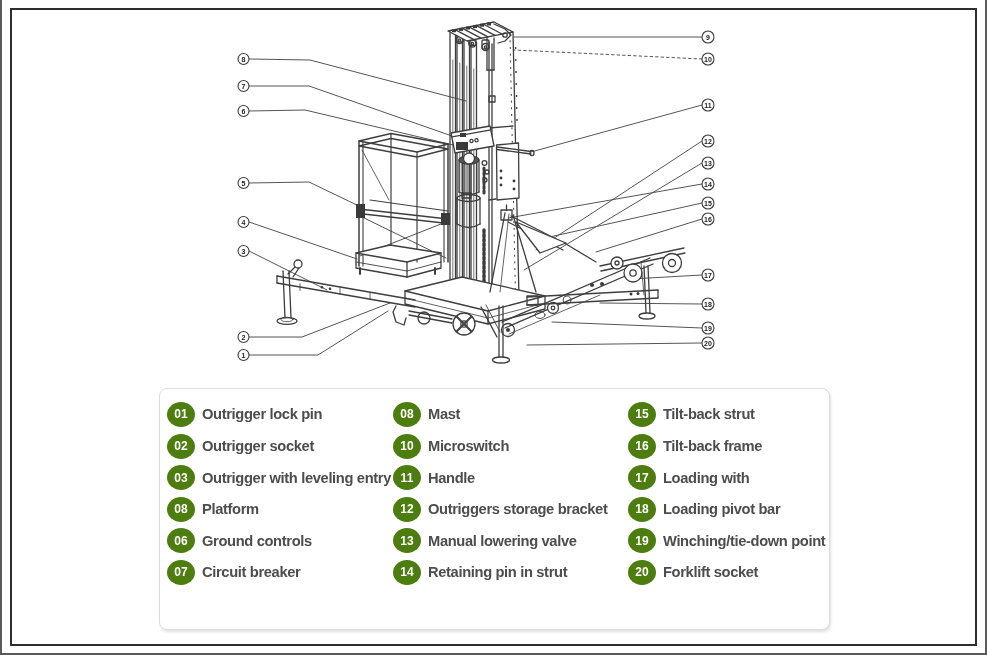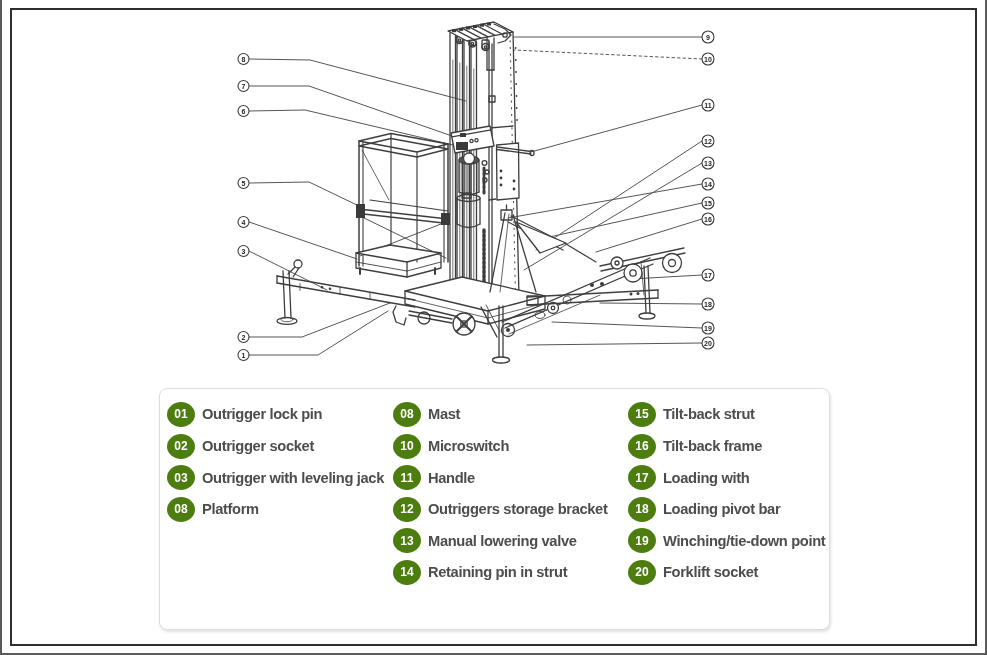--- a/index.html
+++ b/index.html
@@ -27,25 +27,33 @@
   <div class="item">
       <span class="badge">01</span>
       <span class="lbl">Outrigger lock pin</span>
     </div>
   <div class="item">
       <span class="badge">02</span>
       <span class="lbl">Outrigger socket</span>
     </div>
   <div class="item">
       <span class="badge">03</span>
-      <span class="lbl">Outrigger with leveling jack</span>
+      <span class="lbl">Outrigger with leveling entry</span>
     </div>
   <div class="item">
       <span class="badge">08</span>
       <span class="lbl">Platform</span>
+    </div>
+  <div class="item">
+      <span class="badge">06</span>
+      <span class="lbl">Ground controls</span>
+    </div>
+  <div class="item">
+      <span class="badge">07</span>
+      <span class="lbl">Circuit breaker</span>
     </div>
 </div>
 <div class="col" style="left:393px;top:398.7px;">
   <div class="item">
       <span class="badge">08</span>
       <span class="lbl">Mast</span>
     </div>
   <div class="item">
       <span class="badge">10</span>
       <span class="lbl">Microswitch</span>

